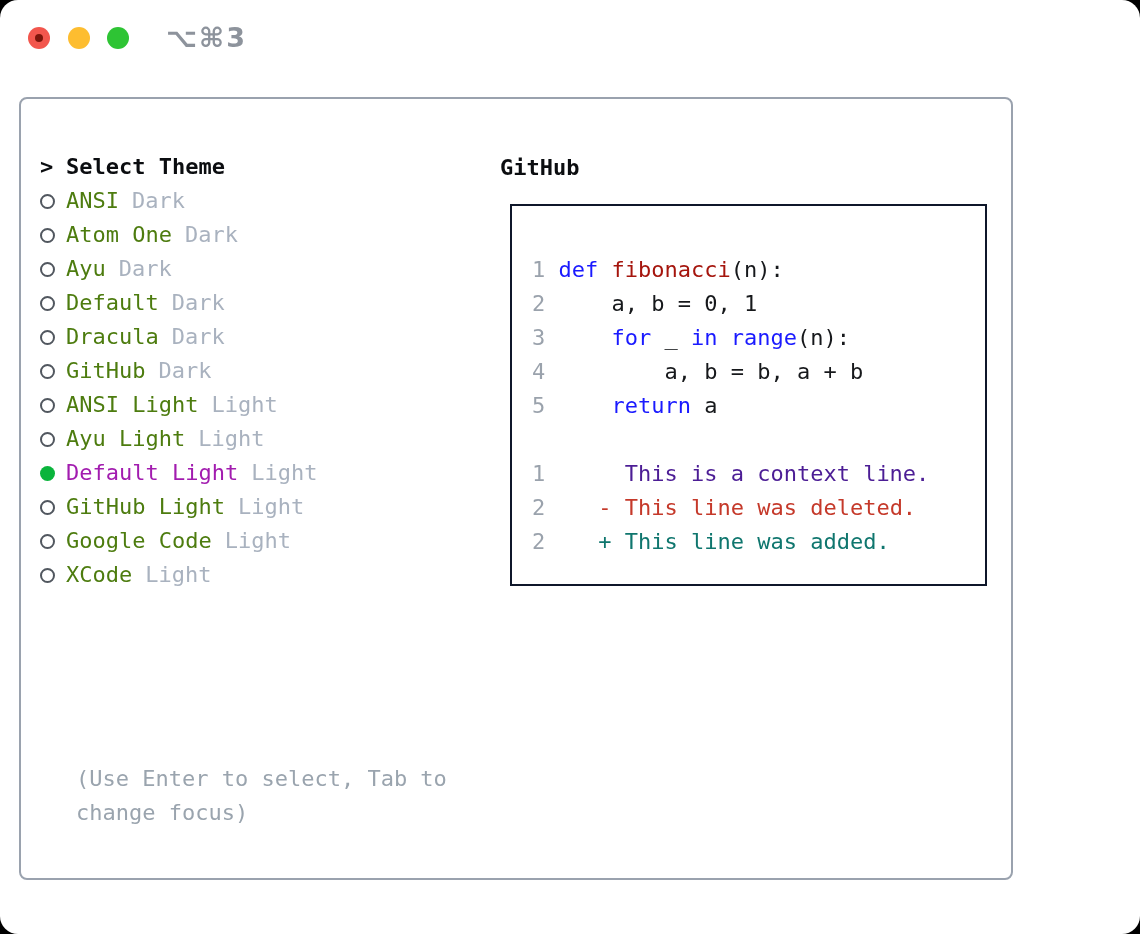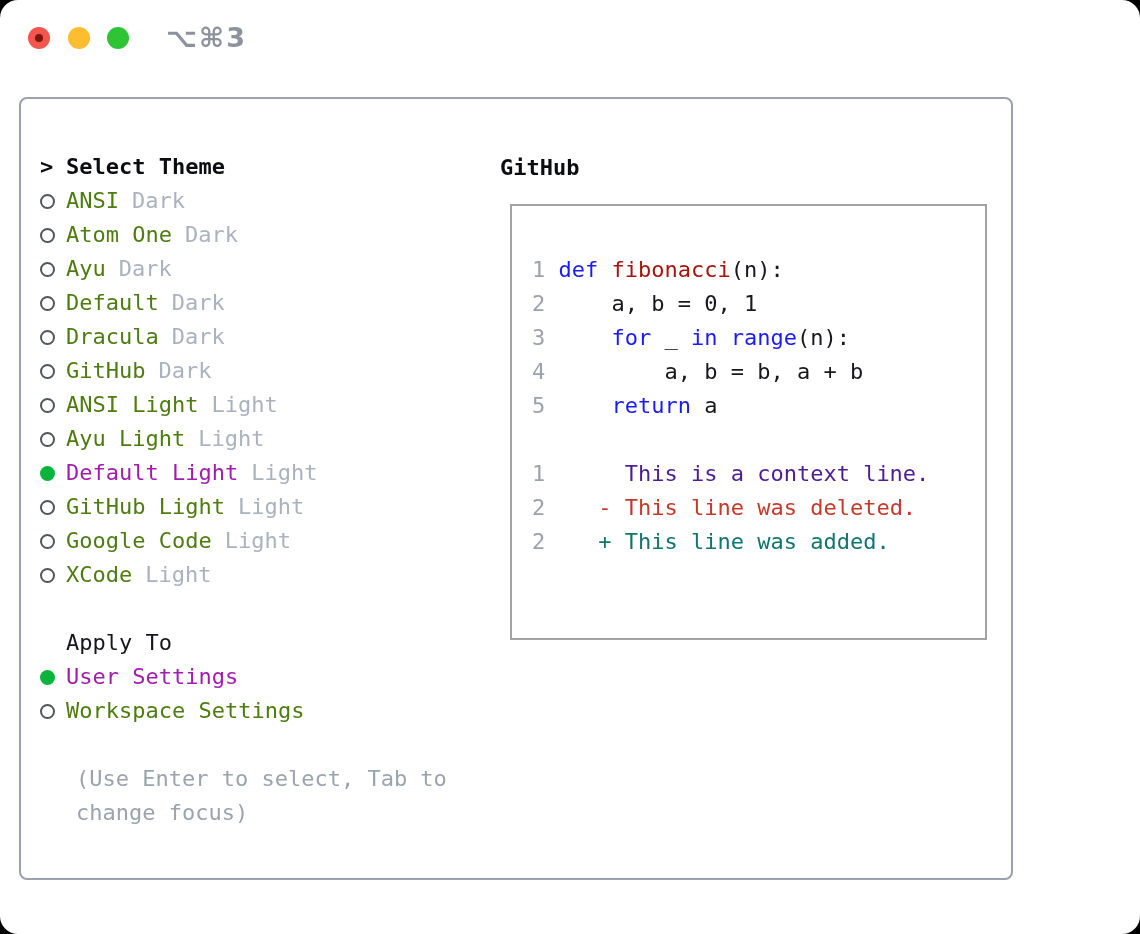--- a/index.html
+++ b/index.html
@@ -55,22 +55,22 @@
     position: absolute; left: 19px; top: 663px; width: 440px;
     font-size: 22px; line-height: 34px; color: #9aa4ae; margin-left: 36px;
   }
 
   
   #preview-label {
     position: absolute; left: 479px; top: 52px;
     font-size: 22px; line-height: 34px; font-weight: bold; color: #0b0d10;
   }
   #preview-box {
-    position: absolute; left: 489px; top: 105px; width: 477px; height: 436px;
-    border: 2px solid #a3a3a3; background: #fff;
+    position: absolute; left: 489px; top: 105px; width: 477px; height: 382px;
+    border: 2px solid #0f172a; background: #fff;
   }
   #preview-code {
     position: absolute; left: 0; top: 0; right: 0;
     padding: 47px 0 0 20px;
     font-size: 22px; line-height: 34px; white-space: pre;
   }
   .code-line { height: 34px; }
   .tk-gut { color: #9aa2ac; }
   .tk-pl  { color: #16181b; }
   .tk-kw  { color: #1a1aff; }
@@ -88,21 +88,20 @@
     <div class="dot"></div>
   </div>
   <div class="traffic t-min"></div>
   <div class="traffic t-zoom"></div>
   <div class="win-title">⌥⌘3</div>
 
   <div class="panel">
 
     <div class="list" id="theme-list"><div class="row"><span class="marker"><span class="caret">&gt;</span></span><span class="hdr-label">Select Theme</span></div><div class="row"><span class="marker"><span class="circle"></span></span><span class="theme-name">ANSI</span><span class="theme-tag">Dark</span></div><div class="row"><span class="marker"><span class="circle"></span></span><span class="theme-name">Atom One</span><span class="theme-tag">Dark</span></div><div class="row"><span class="marker"><span class="circle"></span></span><span class="theme-name">Ayu</span><span class="theme-tag">Dark</span></div><div class="row"><span class="marker"><span class="circle"></span></span><span class="theme-name">Default</span><span class="theme-tag">Dark</span></div><div class="row"><span class="marker"><span class="circle"></span></span><span class="theme-name">Dracula</span><span class="theme-tag">Dark</span></div><div class="row"><span class="marker"><span class="circle"></span></span><span class="theme-name">GitHub</span><span class="theme-tag">Dark</span></div><div class="row"><span class="marker"><span class="circle"></span></span><span class="theme-name">ANSI Light</span><span class="theme-tag">Light</span></div><div class="row"><span class="marker"><span class="circle"></span></span><span class="theme-name">Ayu Light</span><span class="theme-tag">Light</span></div><div class="row"><span class="marker"><span class="circle sel"></span></span><span class="theme-name sel">Default Light</span><span class="theme-tag">Light</span></div><div class="row"><span class="marker"><span class="circle"></span></span><span class="theme-name">GitHub Light</span><span class="theme-tag">Light</span></div><div class="row"><span class="marker"><span class="circle"></span></span><span class="theme-name">Google Code</span><span class="theme-tag">Light</span></div><div class="row"><span class="marker"><span class="circle"></span></span><span class="theme-name">XCode</span><span class="theme-tag">Light</span></div></div>
 
-    <div class="list" id="apply-list"><div class="row"><span class="marker"></span><span class="apply-label">Apply To</span></div><div class="row"><span class="marker"><span class="circle sel"></span></span><span class="theme-name sel">User Settings</span></div><div class="row"><span class="marker"><span class="circle"></span></span><span class="theme-name">Workspace Settings</span></div></div>
 
     <div id="hint">(Use Enter to select, Tab to change focus)</div>
 
     <div id="preview-label">GitHub</div>
 
     <div id="preview-box">
       <div id="preview-code"><div class="code-line"><span class="tk-gut">1</span><span class="tk-pl"> </span><span class="tk-kw">def</span><span class="tk-pl"> </span><span class="tk-fn">fibonacci</span><span class="tk-pl">(n):</span></div><div class="code-line"><span class="tk-gut">2</span><span class="tk-pl">     a, b = 0, 1</span></div><div class="code-line"><span class="tk-gut">3</span><span class="tk-pl">     </span><span class="tk-kw">for</span><span class="tk-pl"> _ </span><span class="tk-kw">in</span><span class="tk-pl"> </span><span class="tk-kw">range</span><span class="tk-pl">(n):</span></div><div class="code-line"><span class="tk-gut">4</span><span class="tk-pl">         a, b = b, a + b</span></div><div class="code-line"><span class="tk-gut">5</span><span class="tk-pl">     </span><span class="tk-kw">return</span><span class="tk-pl"> a</span></div><div class="code-line"></div><div class="code-line"><span class="tk-gut">1</span><span class="tk-ctx">      This is a context line.</span></div><div class="code-line"><span class="tk-gut">2</span><span class="tk-pl">    </span><span class="tk-del">- This line was deleted.</span></div><div class="code-line"><span class="tk-gut">2</span><span class="tk-pl">    </span><span class="tk-add">+ This line was added.</span></div></div>
     </div>
 
   </div>

